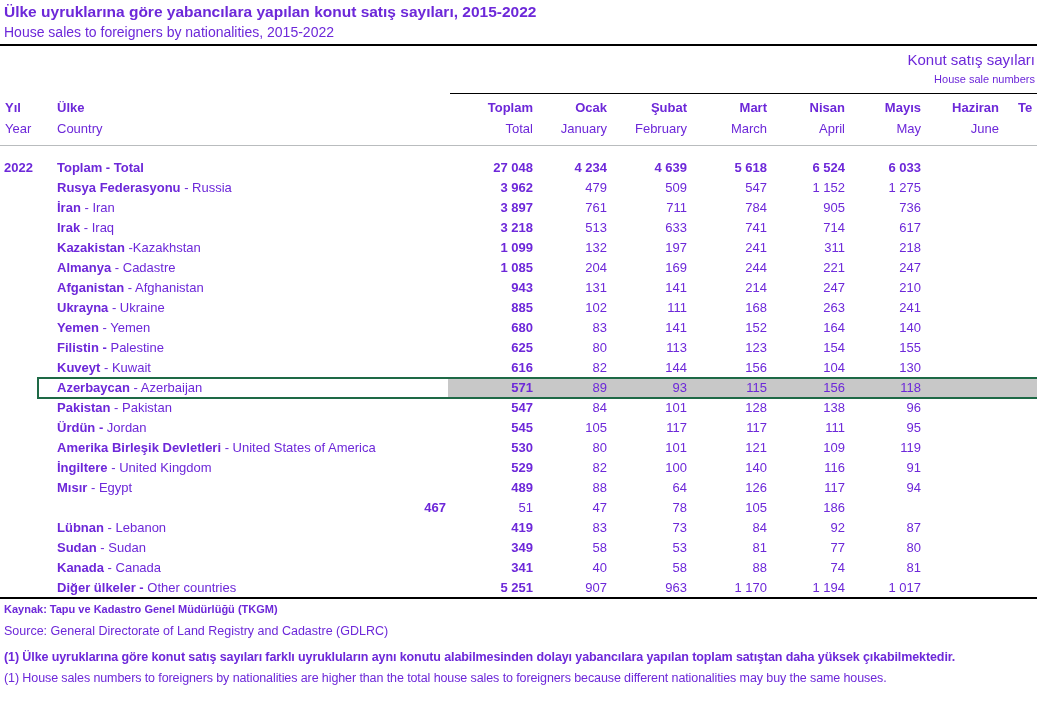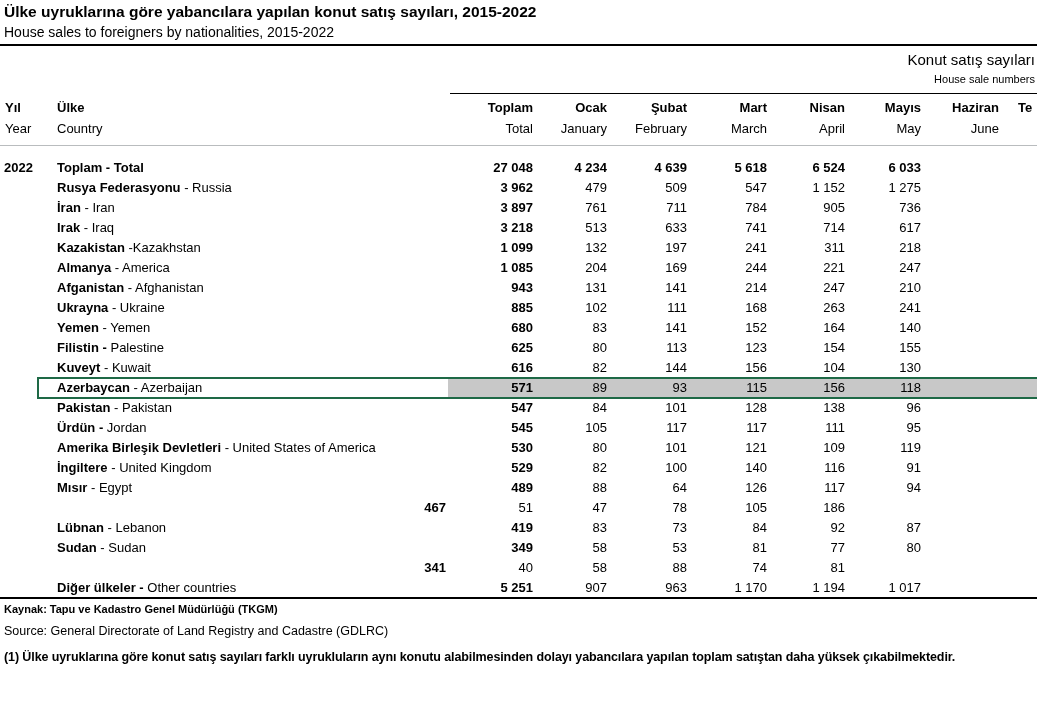--- a/index.html
+++ b/index.html
@@ -1,18 +1,18 @@
 <!DOCTYPE html>
 <html style="--highlight-bg: #c8c8c8; --highlight-border: #1e6946;"><head>
 <meta charset="utf-8">
 <style>
   html,body{margin:0;padding:0;background:#fff;}
   .sheet{
     position:relative;width:1037px;height:705px;background:#ffffff;overflow:hidden;
-    font-family:"Liberation Sans","DejaVu Sans",sans-serif;color:#000000;
+    font-family:"Liberation Sans","DejaVu Sans",sans-serif;color:#6d28d9;
   }
   .page-title{position:absolute;top:3px;left:4px;font-size:15.5px;font-weight:bold;white-space:nowrap;}
   .page-subtitle{position:absolute;top:24px;left:4px;font-size:14px;white-space:nowrap;}
   .rule-top{position:absolute;top:44px;left:0;width:1037px;height:2px;background:#000;}
   .gh-tr{position:absolute;top:51px;right:2px;font-size:15px;font-weight:normal;white-space:nowrap;}
   .gh-en{position:absolute;top:73px;right:2px;font-size:11px;white-space:nowrap;}
   .group-rule{position:absolute;top:93px;left:450px;right:0;height:1px;background:#000;}
 
   .thead{position:absolute;top:97px;left:0;width:899px;display:grid;
     grid-template-columns:52px 396px 87px 74px 80px 80px 78px 76px 78px 36px;}
@@ -156,21 +156,21 @@
         <div class="cell val">132</div>
         <div class="cell val">197</div>
         <div class="cell val">241</div>
         <div class="cell val">311</div>
         <div class="cell val">218</div>
         <div class="cell extra"></div>
         <div class="cell extra"></div>
       </div>
       <div class="trow">
         <div class="cell year"></div>
-        <div class="cell name"><span class="nb">Almanya</span><span class="nr"> - America</span></div>
+        <div class="cell name"><span class="nb">Almanya</span><span class="nr"> - Cadastre</span></div>
         <div class="cell val total">1 085</div>
         <div class="cell val">204</div>
         <div class="cell val">169</div>
         <div class="cell val">244</div>
         <div class="cell val">221</div>
         <div class="cell val">247</div>
         <div class="cell extra"></div>
         <div class="cell extra"></div>
       </div>
       <div class="trow">
@@ -335,20 +335,21 @@
         <div class="cell val">58</div>
         <div class="cell val">53</div>
         <div class="cell val">81</div>
         <div class="cell val">77</div>
         <div class="cell val">80</div>
         <div class="cell extra"></div>
         <div class="cell extra"></div>
       </div>
       <div class="trow">
         <div class="cell year"></div>
+        <div class="cell name"><span class="nb">Kanada</span><span class="nr"> - Canada</span></div>
         <div class="cell val total">341</div>
         <div class="cell val">40</div>
         <div class="cell val">58</div>
         <div class="cell val">88</div>
         <div class="cell val">74</div>
         <div class="cell val">81</div>
         <div class="cell extra"></div>
         <div class="cell extra"></div>
       </div>
       <div class="trow">
@@ -362,13 +363,14 @@
         <div class="cell val">1 017</div>
         <div class="cell extra"></div>
         <div class="cell extra"></div>
       </div>
     </div>
 
   <div class="rule-bottom"></div>
   <div class="kaynak-tr">Kaynak: Tapu ve Kadastro Genel Müdürlüğü (TKGM)</div>
   <div class="kaynak-en">Source: General Directorate of Land Registry and Cadastre (GDLRC)</div>
   <div class="note-tr">(1) Ülke uyruklarına göre konut satış sayıları farklı uyrukluların aynı konutu alabilmesinden dolayı yabancılara yapılan toplam satıştan daha yüksek çıkabilmektedir.</div>
+  <div class="note-en">(1) House sales numbers to foreigners by nationalities are higher than the total house sales to foreigners because different nationalities may buy the same houses.</div>
 </div>
 
 </body></html>

